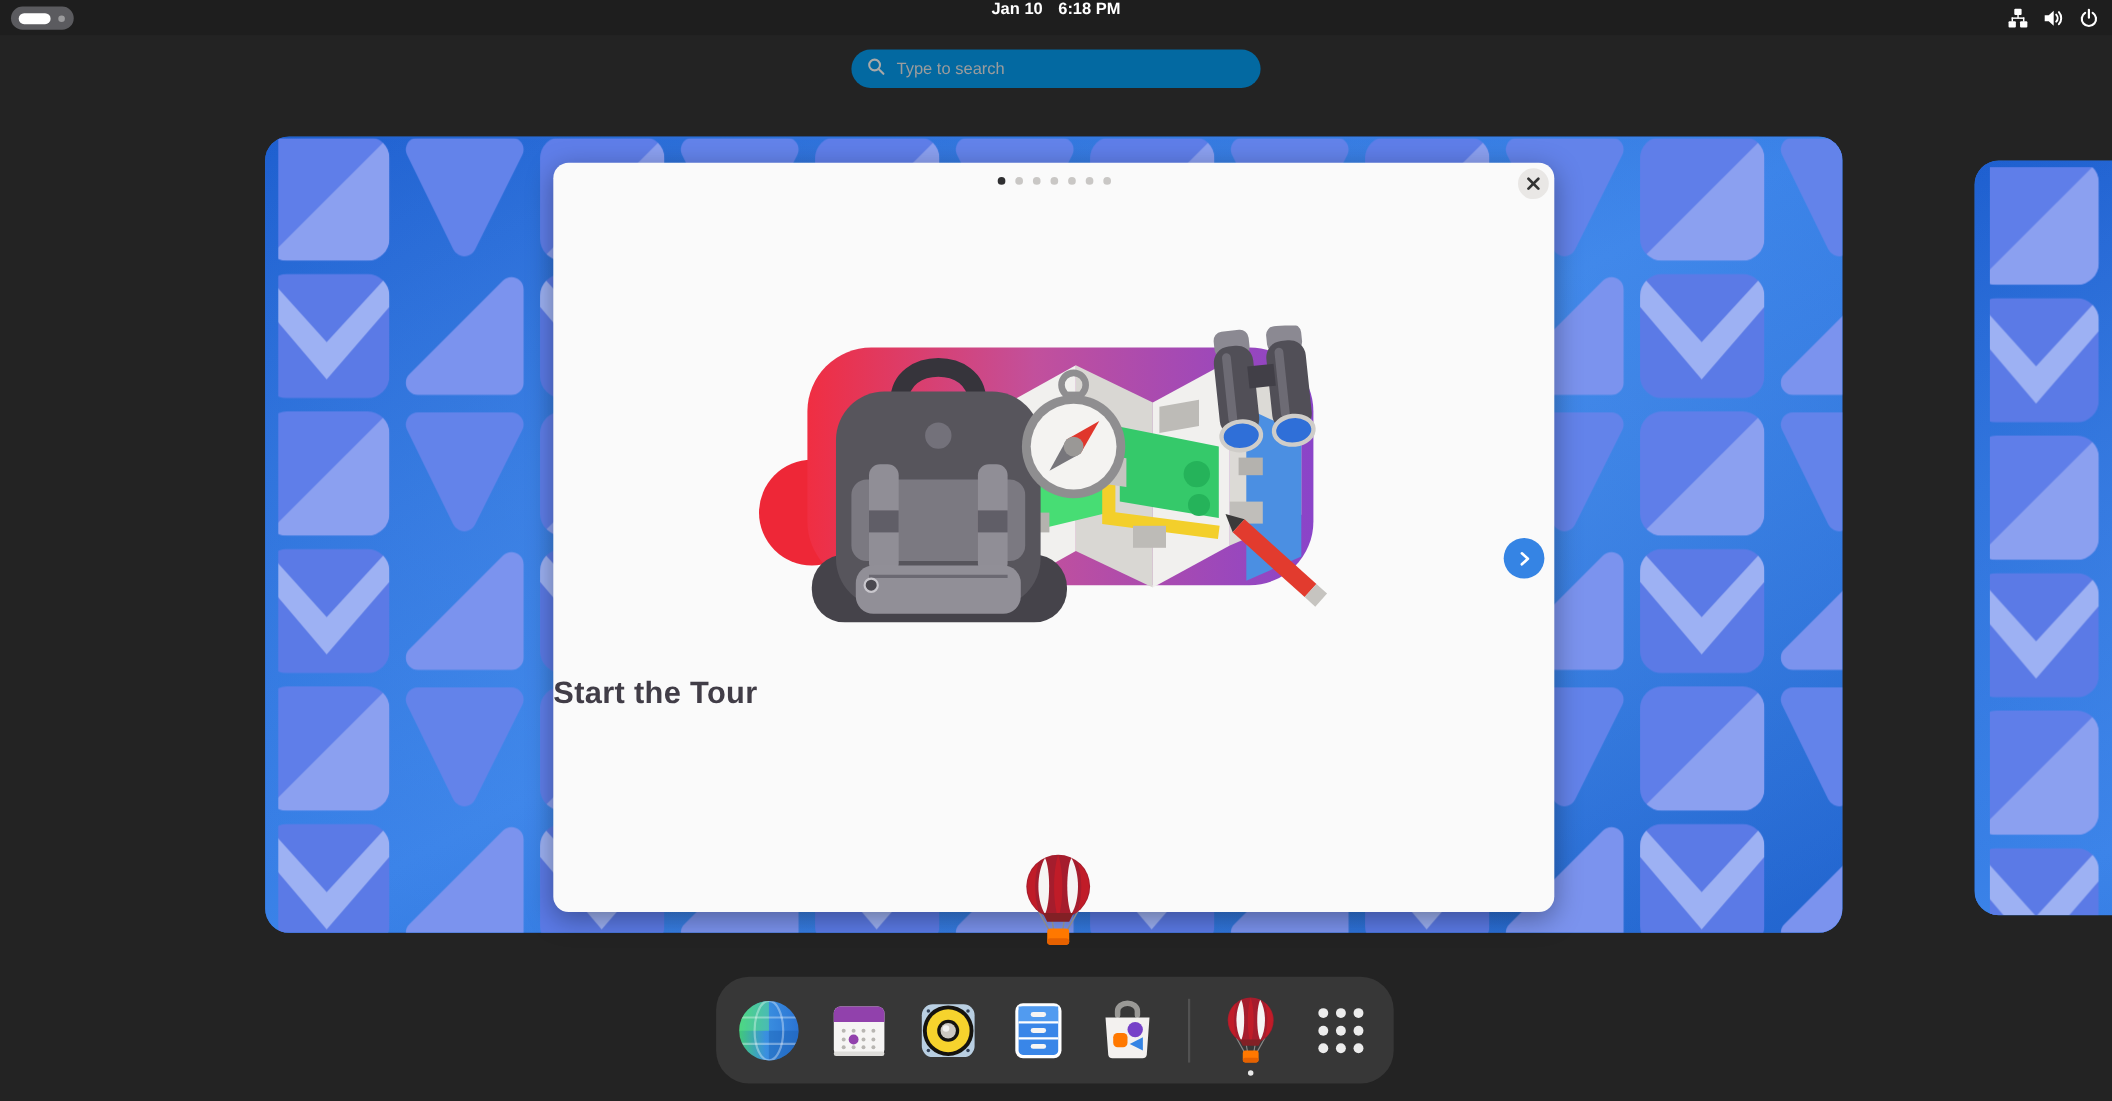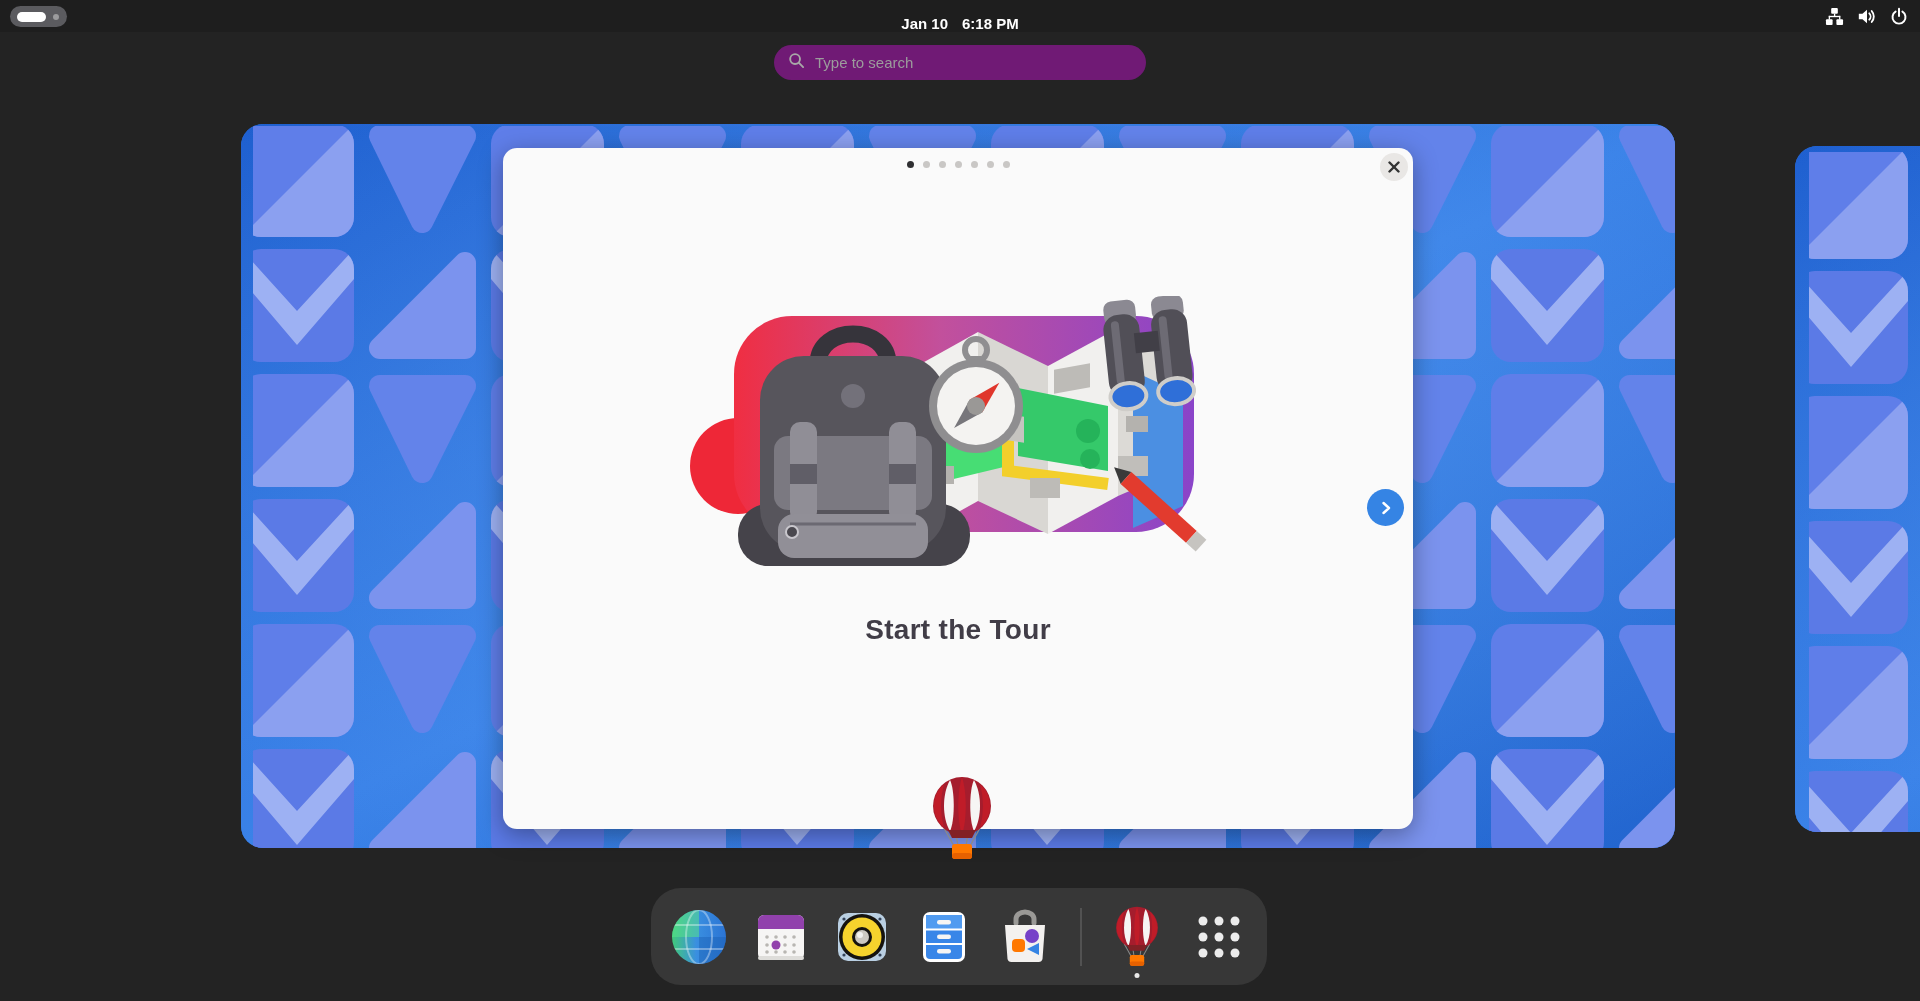--- a/index.html
+++ b/index.html
@@ -5,49 +5,49 @@
   * { margin:0; padding:0; box-sizing:border-box; }
   html,body { width:1920px; height:1001px; overflow:hidden; }
   body { background:#232323; font-family:"Liberation Sans","DejaVu Sans",sans-serif; position:relative; }
 
   
   .topbar { position:absolute; left:0; top:0; width:1920px; height:32px; background:#1e1e1e; }
   .ws-pill { position:absolute; left:10px; top:6px; width:57px; height:21px; border-radius:11px;
              background:#5b5b5f; display:flex; align-items:center; padding:0 7px; gap:7px; cursor:pointer; }
   .ws-pill .active-ws { width:29px; height:10px; border-radius:5px; background:#ffffff; }
   .ws-pill .idle-ws { width:6px; height:6px; border-radius:50%; background:#9b9b9d; }
-  .clock { position:absolute; left:0; right:0; top:0; height:32px; display:flex; align-items:flex-end;
+  .clock { position:absolute; left:0; right:0; top:0; height:32px; display:flex; align-items:flex-start;
            justify-content:center; gap:14px; color:#ffffff; font-size:15px; font-weight:700; }
   .status-icons { position:absolute; right:12px; top:0; height:32px; display:flex; align-items:center; gap:13px; cursor:pointer; }
   .status-icons svg { display:block; }
 
   
   .search-bar { position:absolute; left:774px; top:45px; width:372px; height:35px; border-radius:18px;
-                background:#701a75; display:flex; align-items:center; padding:0 14px; gap:10px; }
+                background:#0369a1; display:flex; align-items:center; padding:0 14px; gap:10px; }
   .search-bar input { background:transparent; border:none; outline:none; color:#d6d6d6; font-size:15px;
                       font-family:inherit; width:100%; }
   .search-bar input::placeholder { color:#9c9c9c; }
 
   
   .workspace { position:absolute; overflow:hidden; background:#2b6fd6; }
   .workspace.main { left:241px; top:124px; width:1434px; height:724px; border-radius:22px; }
   .workspace.next { left:1795px; top:146px; width:125px; height:686px; border-radius:22px 0 0 22px; }
   .workspace svg.wp { position:absolute; left:0; top:0; }
 
   
   .tour-window { position:absolute; left:503px; top:148px; width:910px; height:681px; background:#fafafa;
                  border-radius:14px; box-shadow:0 6px 24px rgba(0,0,0,.35); cursor:pointer; }
   .dots { position:absolute; left:0; right:0; top:13px; display:flex; justify-content:center; gap:9px; }
   .dots .dot { width:7px; height:7px; border-radius:50%; background:#c9c7c5; cursor:pointer; }
   .dots .dot.active { background:#2f2f31; }
   .close-btn { position:absolute; top:5px; right:5px; width:28px; height:28px; border-radius:50%;
                background:#e9e7e5; border:none; color:#333; display:flex; align-items:center; justify-content:center;
                cursor:pointer; }
   .illustration { position:absolute; left:175px; top:148px; }
-  .tour-title { position:absolute; left:0; right:0; top:466px; text-align:center; font-size:28px;
+  .tour-title { position:absolute; left:0; right:0; top:466px; text-align:left; font-size:28px;
                 font-weight:800; color:#413d47; letter-spacing:.3px; }
   .tour-subtitle { position:absolute; left:0; right:0; top:522px; text-align:center; font-size:15px; color:#5e5c64; }
   .next-btn { position:absolute; left:864px; top:341px; width:37px; height:37px; border-radius:50%;
               background:#3584e4; border:none; display:flex; align-items:center; justify-content:center; cursor:pointer; }
 
   
   .window-app-icon { position:absolute; left:926px; top:776px; width:72px; height:86px; z-index:5; cursor:pointer; }
 
   
   .dock { position:absolute; left:651px; top:888px; width:616px; height:97px; border-radius:30px;

